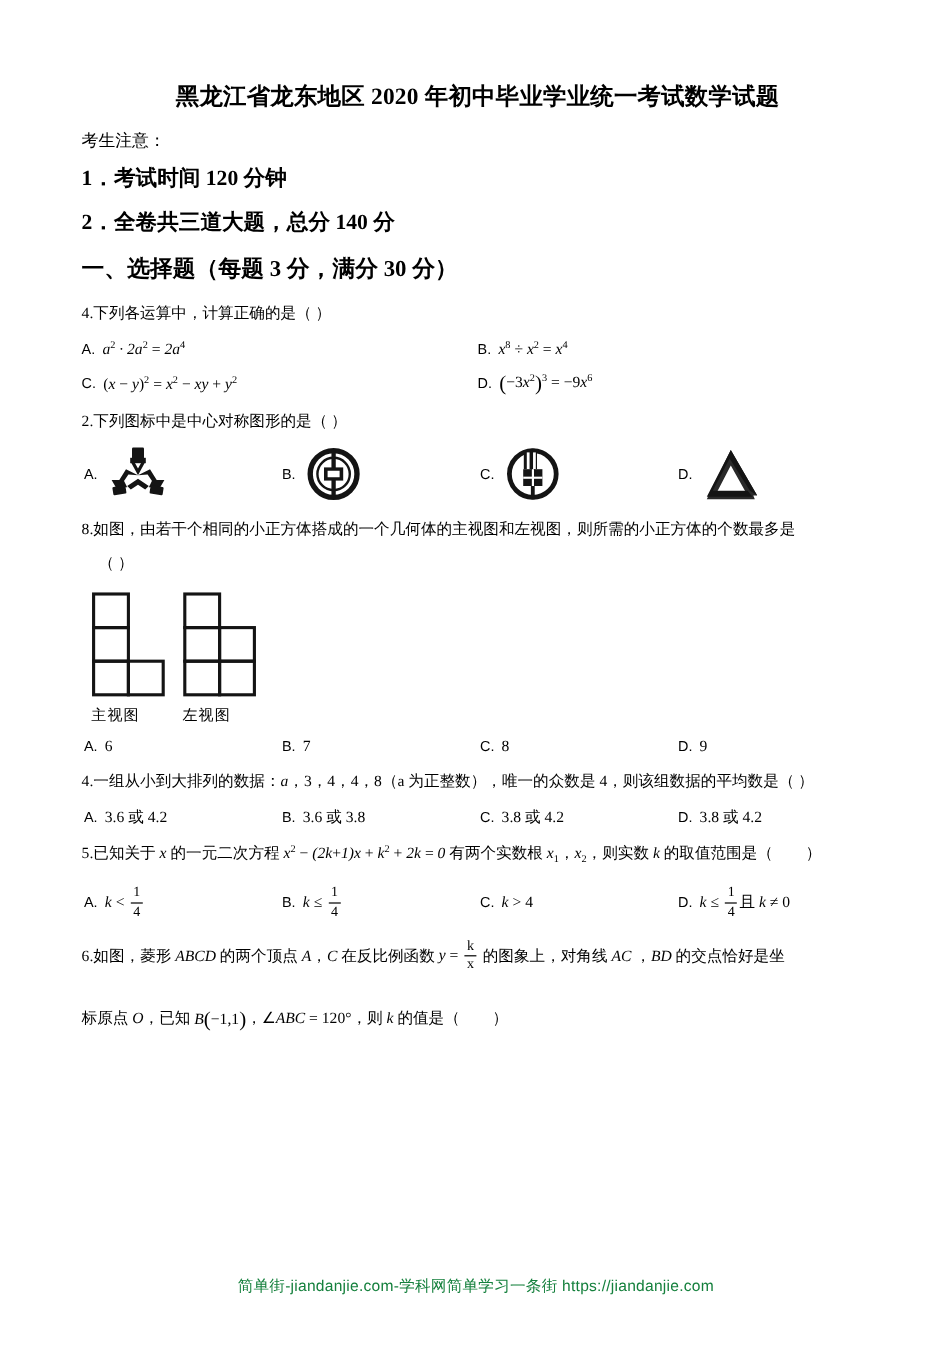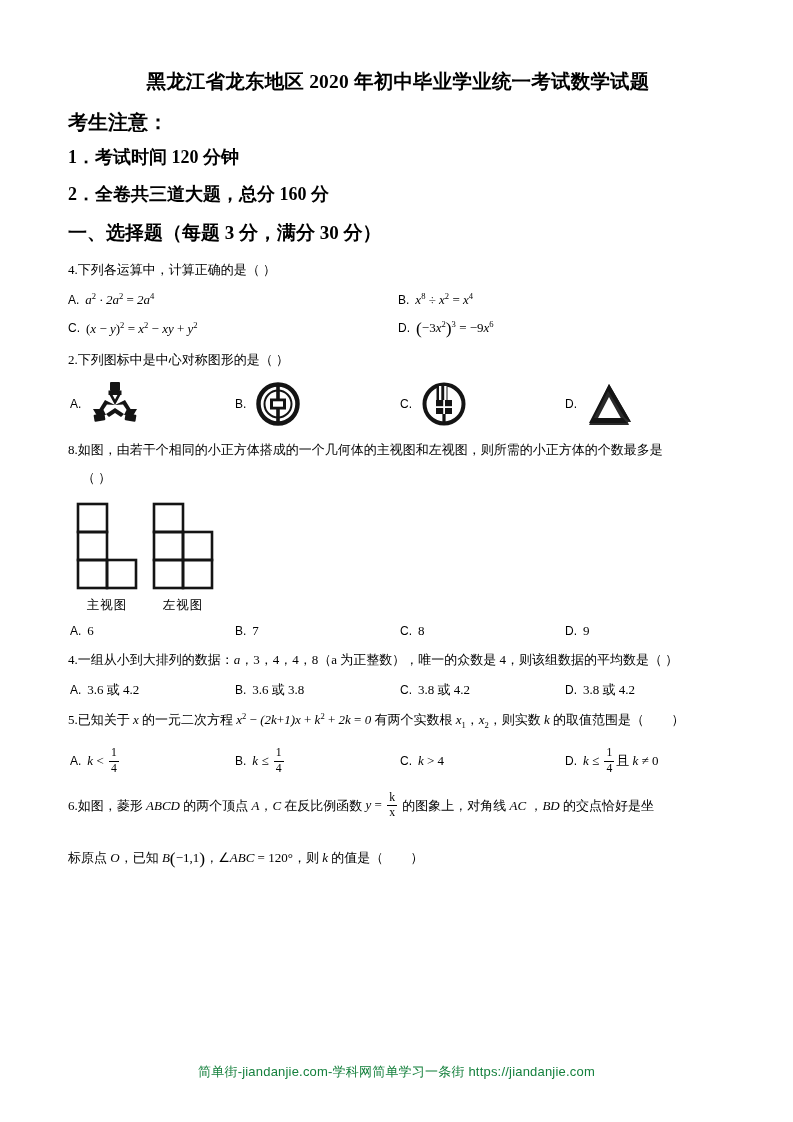--- a/index.html
+++ b/index.html
@@ -32,22 +32,22 @@
     text-align: center;
     font-size: 19.5px;
     font-weight: bold;
     letter-spacing: 0.2px;
     margin: 8px 0 14px 0;
     line-height: 1.4;
   }
 
   
   .notice-head {
-    font-size: 20px;
-    font-weight: bold;
+    font-size: 14px;
+    font-weight: normal;
     margin: 6px 0 9px 0;
   }
   .notice-item {
     font-size: 18px;
     font-weight: bold;
     margin: 0 0 13px 0;
   }
 
   
   .section-head {
@@ -132,21 +132,21 @@
   }
   .icon-cell .opt-label { padding-left: 2px; }
   .logo { display: block; }
 
   
   .views {
     display: flex;
     gap: 14px;
     margin: 12px 0 4px 8px;
   }
-  .view-col { text-align: center; }
+  .view-col { text-align: left; }
   .view-caption {
     font-size: 12.5px;
     font-family: "Liberation Sans", "DejaVu Sans", sans-serif;
     margin-top: 5px;
     letter-spacing: 1px;
   }
   .grid-svg { display: block; }
 
   
   .footer {
@@ -164,21 +164,21 @@
 </head>
 <body>
 
 <div class="page">
   <div class="content">
 
     <div class="doc-title">黑龙江省龙东地区 2020 年初中毕业学业统一考试数学试题</div>
 
     <div class="notice-head">考生注意：</div>
     <div class="notice-item">1．考试时间 120 分钟</div>
-    <div class="notice-item">2．全卷共三道大题，总分 160 分</div>
+    <div class="notice-item">2．全卷共三道大题，总分 140 分</div>
 
     <div class="section-head">一、选择题（每题 3 分，满分 30 分）</div>
 
     <div class="q-block">
       <div class="q-stem">4.下列各运算中，计算正确的是（      ）</div>
 
       <div class="opt-row two">
         <div class="opt">
           <span class="opt-label">A.</span>
           <span class="m">a<sup>2</sup> · 2a<sup>2</sup> <span class="up">=</span> 2a<sup>4</sup></span>

